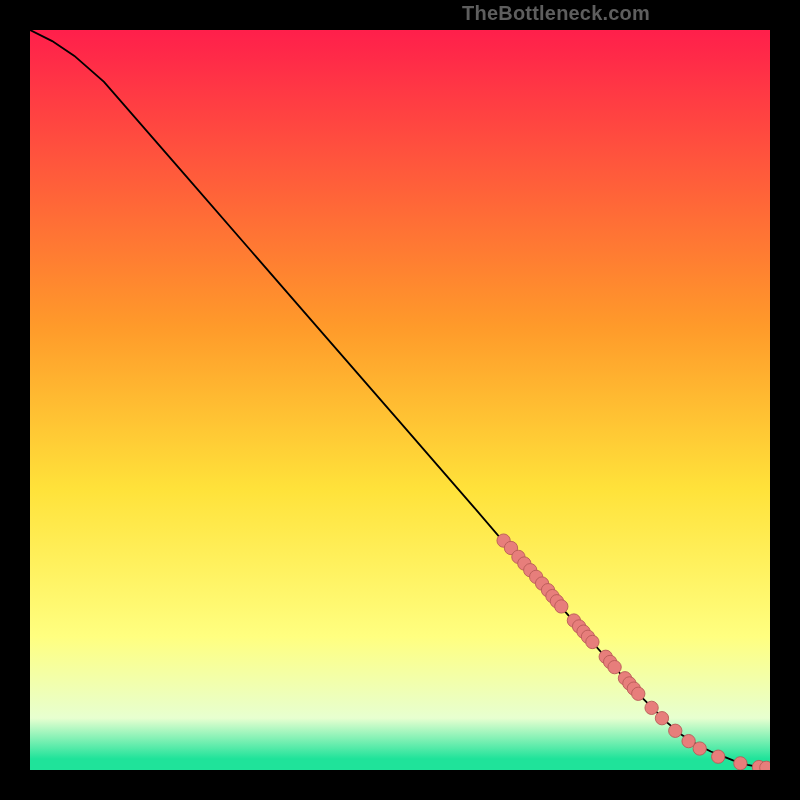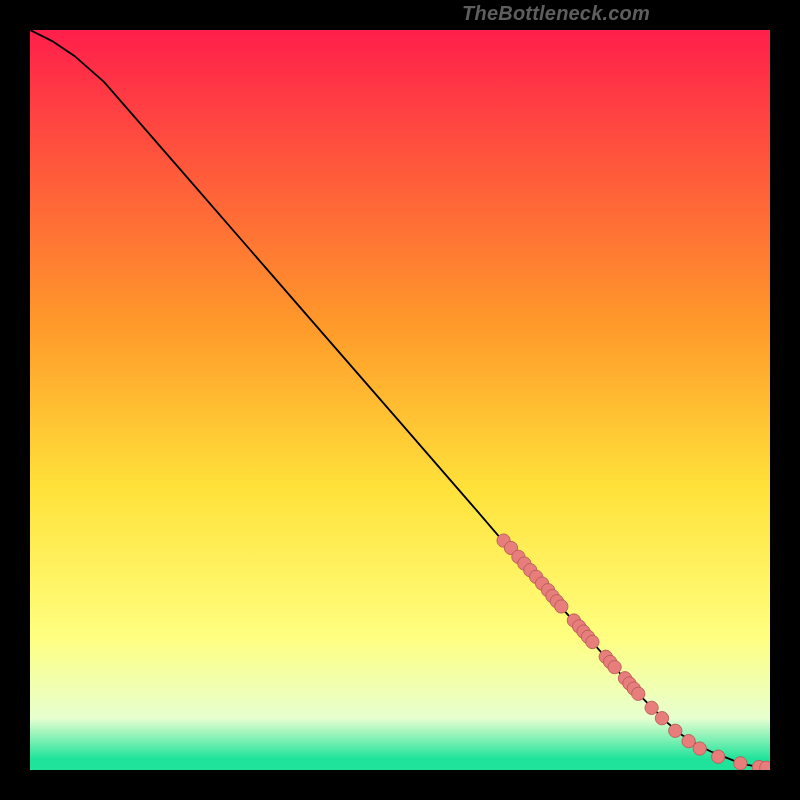--- a/index.html
+++ b/index.html
@@ -9,21 +9,20 @@
     height: 800px;
     background: #000;
     font-family: Arial, Helvetica, sans-serif;
     overflow: hidden;
   }
   .frame {
     position: relative;
     width: 656px;
     height: 800px;
     background: #000;
-    font-style: italic;
   }
   .watermark {
     position: absolute;
     top: 2px;
     right: 6px;
     color: #5e5e5e;
     font-size: 20px;
     font-weight: 600;
     letter-spacing: 0.2px;
     pointer-events: none;

